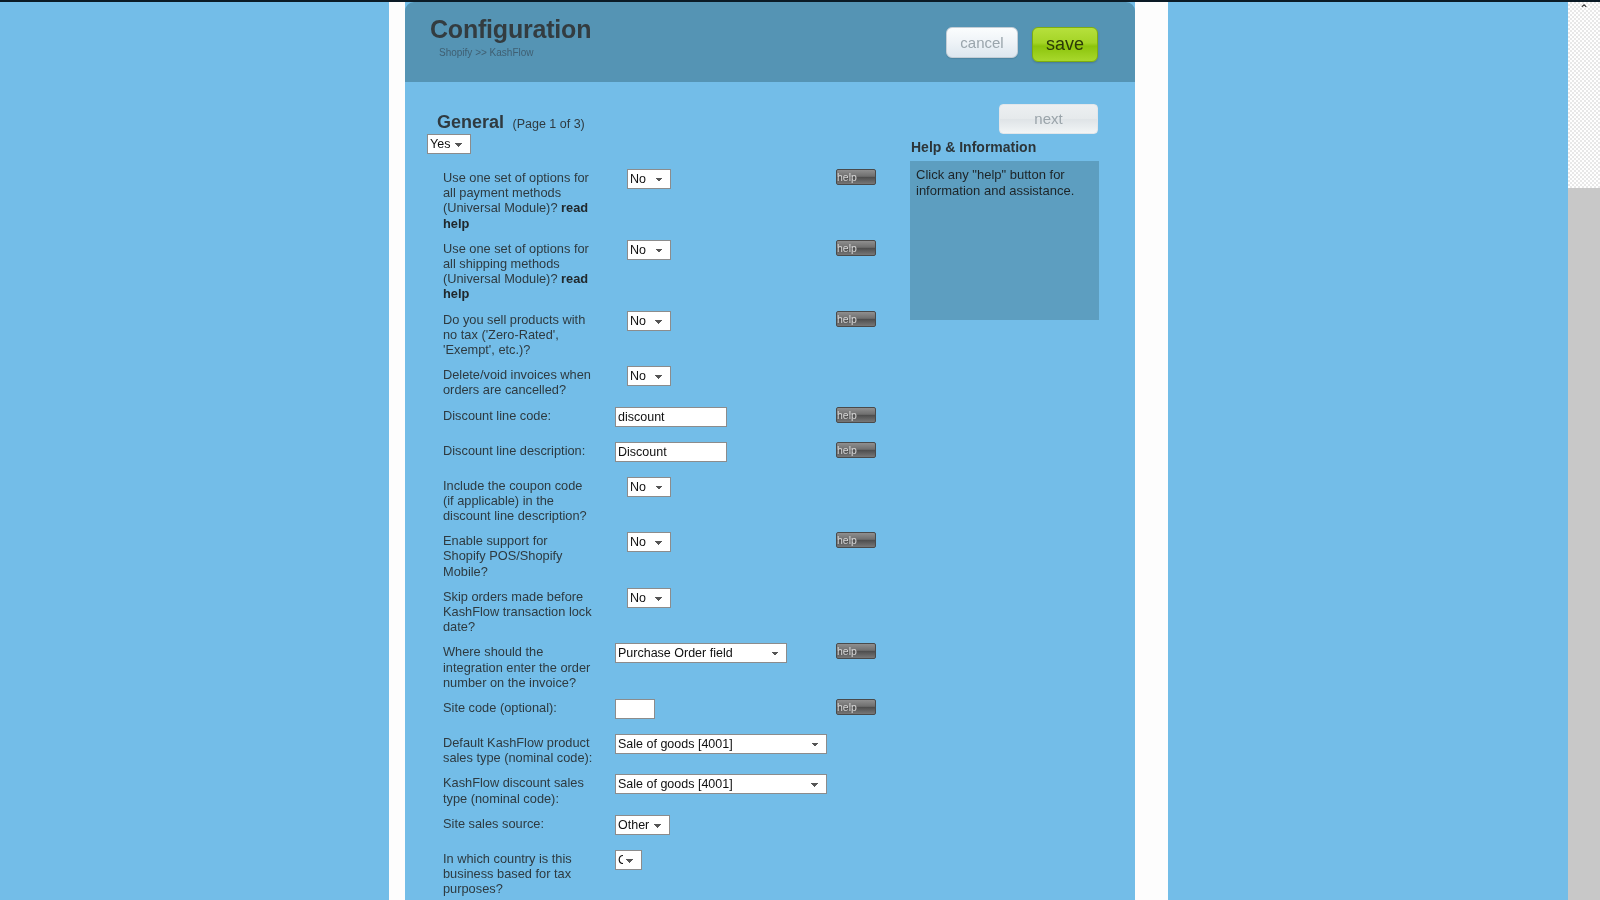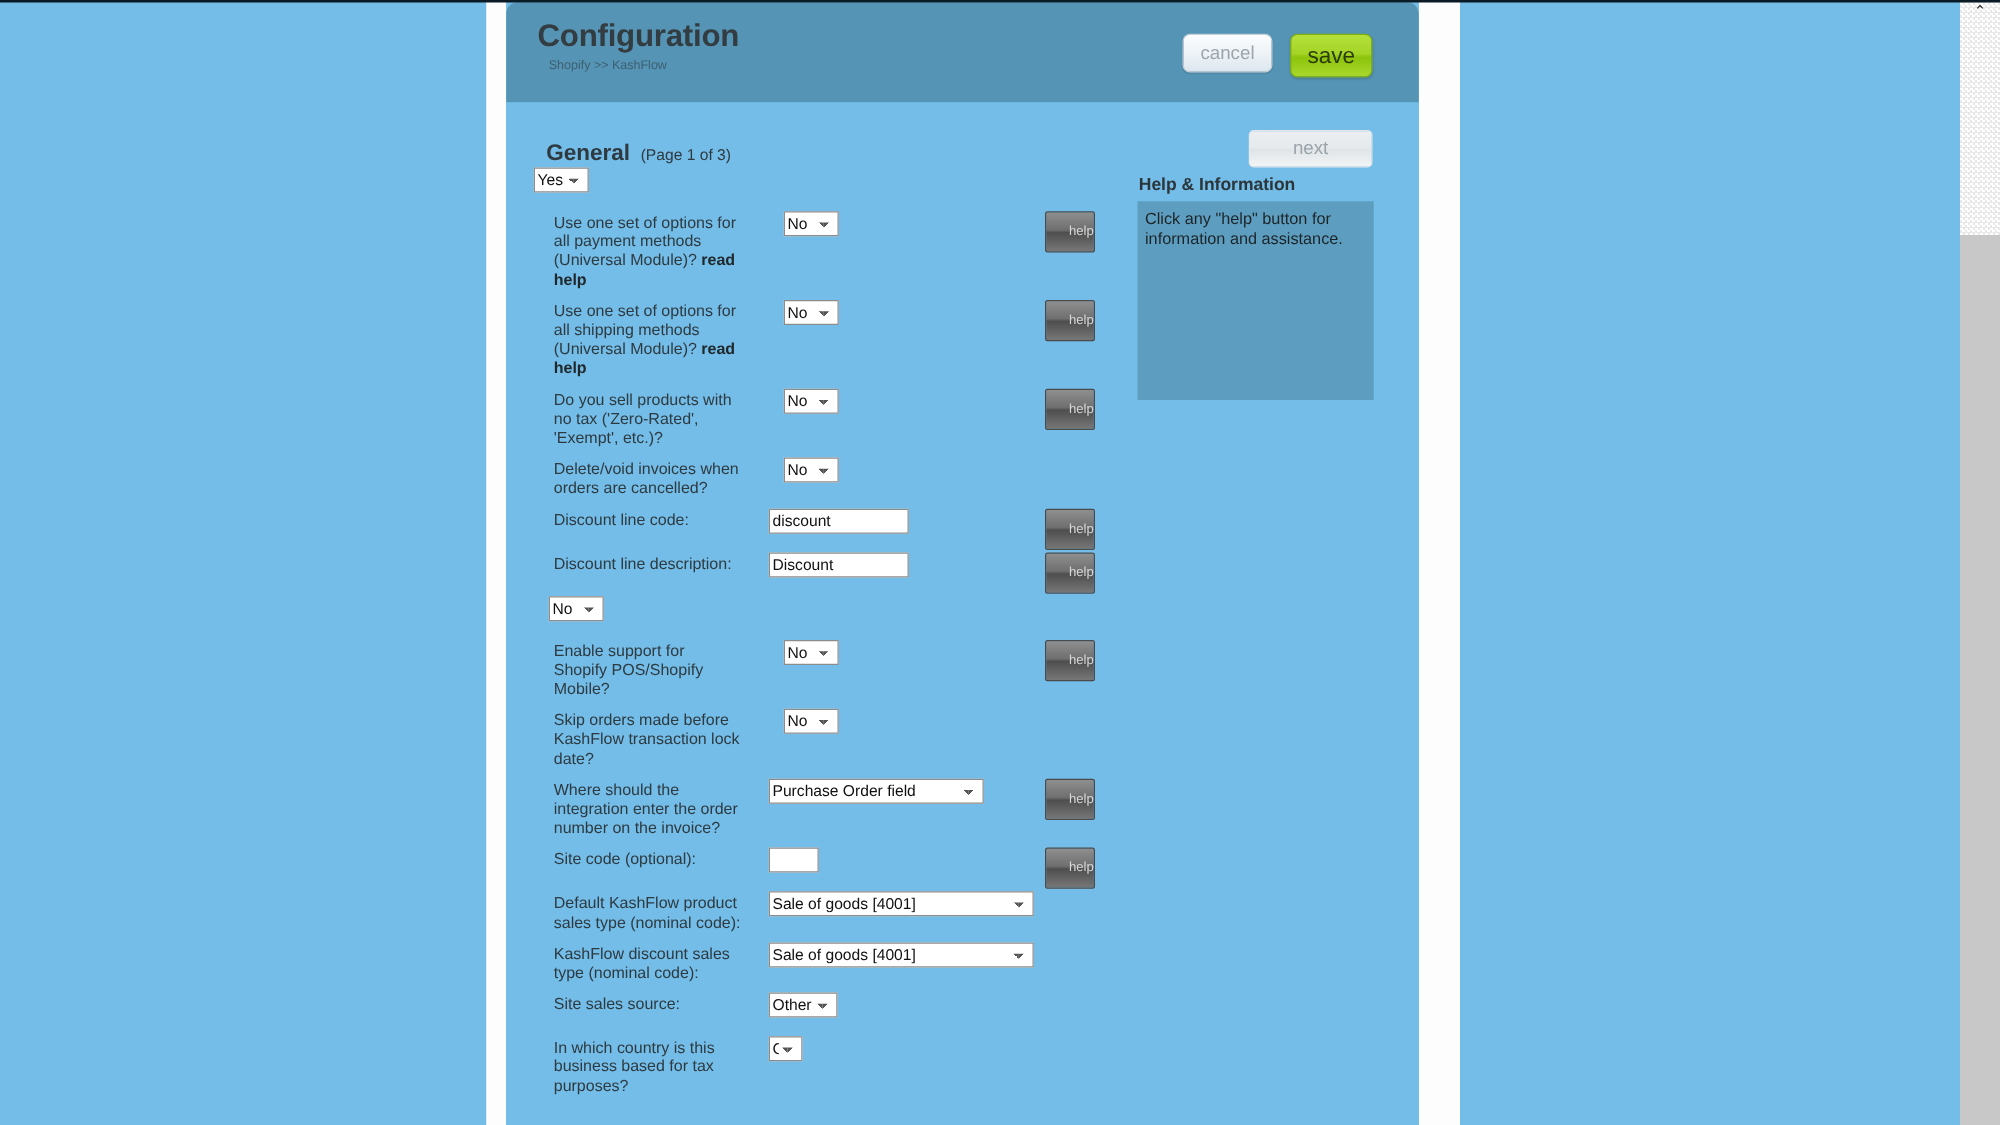--- a/index.html
+++ b/index.html
@@ -221,28 +221,28 @@
   .w-md  { width: 172px; }
   .w-lg  { width: 212px; }
   .w-xs  { width: 40px; }
   .w-txt { width: 112px; }
   .w-sel-other { width: 55px; }
   .w-sel-gbr { width: 27px; }
 
   .help-btn {
     position: absolute;
     left: 431px;
-    width: 40px; height: 33px;
+    width: 40px; height: 16px;
     border: 1px solid #4a4a4a;
     border-radius: 2px;
     background: linear-gradient(to bottom, #8f8f8f 0%, #6f6f6f 45%, #4e4e4e 52%, #777777 100%);
     color: #d8d8d8;
     font-size: 10.5px;
     line-height: 15px;
-    text-align: right;
+    text-align: left;
     font-family: "Liberation Sans", sans-serif;
     cursor: pointer;
     padding: 0;
   }
 
   
   .scrollbar {
     position: absolute;
     top: 0; left: 1568px;
     width: 32px; height: 900px;
@@ -331,20 +331,21 @@
             <div class="flabel">Discount line code:</div>
             <div class="fctrl"><input type="text" class="ftext w-txt" placeholder="" value="discount" style=""></div>
             <button class="help-btn">help</button>
           </div>
           <div class="frow">
             <div class="flabel">Discount line description:</div>
             <div class="fctrl"><input type="text" class="ftext w-txt" placeholder="" value="Discount" style=""></div>
             <button class="help-btn">help</button>
           </div>
           <div class="frow">
+            <div class="flabel">Include the coupon code (if applicable) in the discount line description?</div>
             <div class="fctrl"><select class="fsel w-sm"><option value="No">No</option><option value="Yes">Yes</option></select></div>
           </div>
           <div class="frow">
             <div class="flabel">Enable support for Shopify POS/Shopify Mobile?</div>
             <div class="fctrl"><select class="fsel w-sm"><option value="No">No</option><option value="Yes">Yes</option></select></div>
             <button class="help-btn">help</button>
           </div>
           <div class="frow">
             <div class="flabel">Skip orders made before KashFlow transaction lock date?</div>
             <div class="fctrl"><select class="fsel w-sm"><option value="No">No</option><option value="Yes">Yes</option></select></div>

